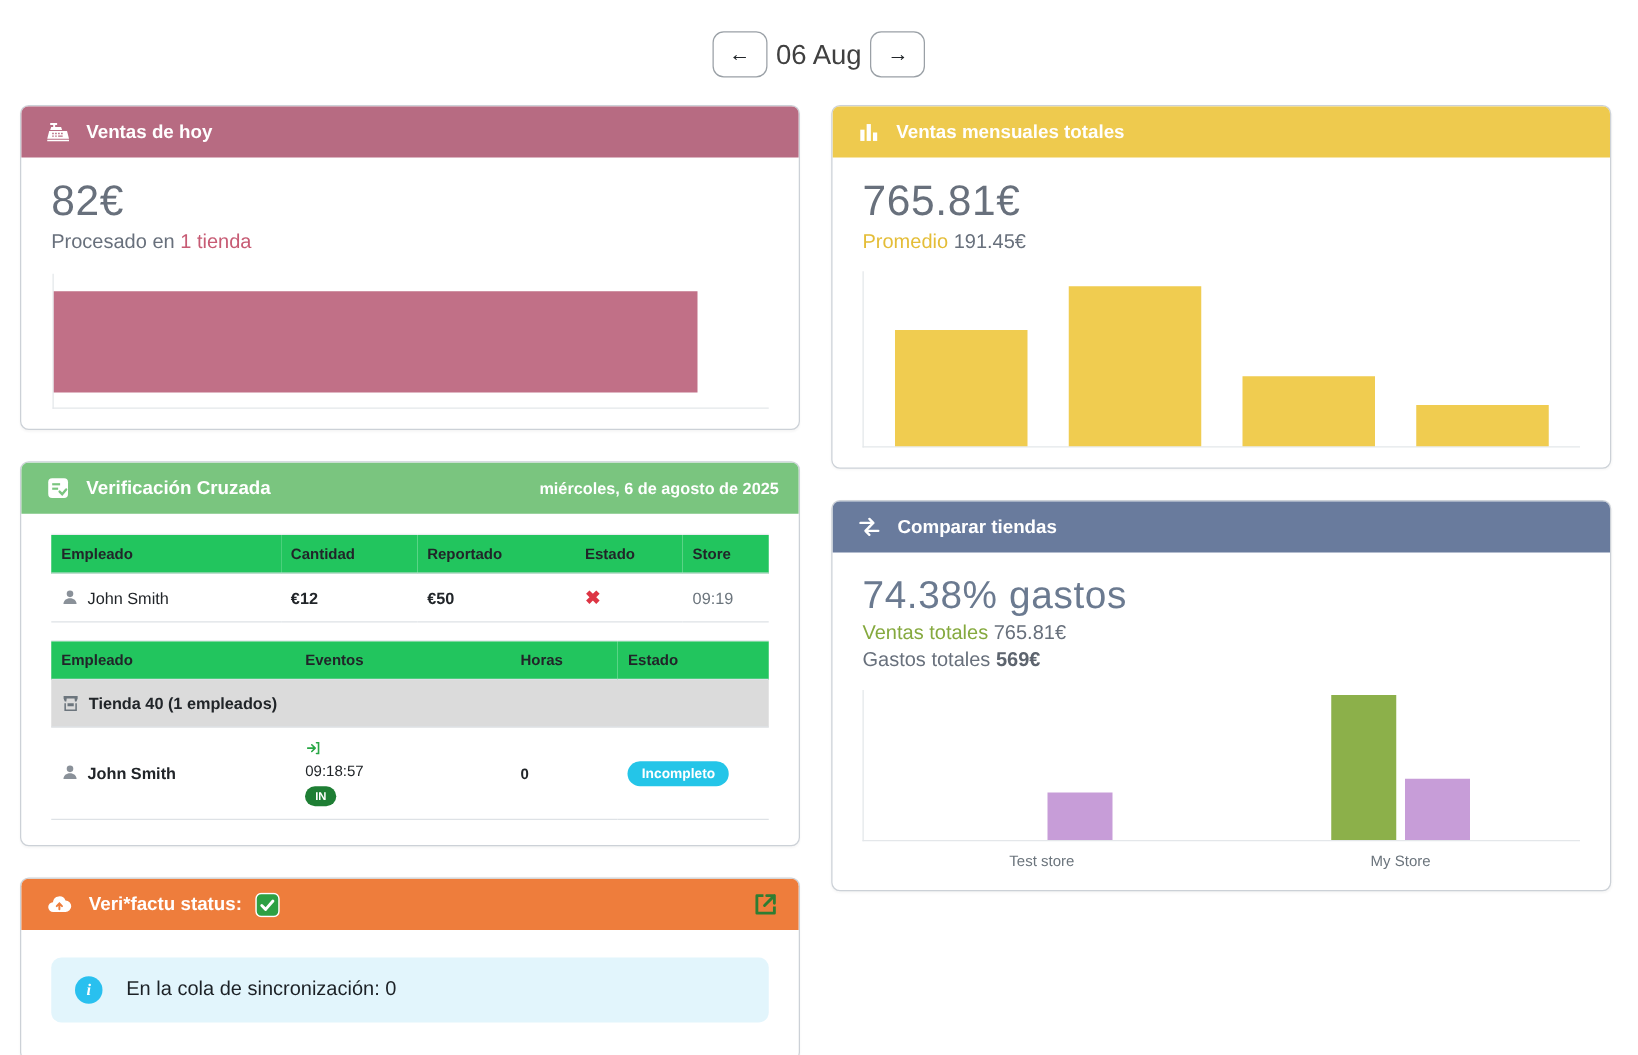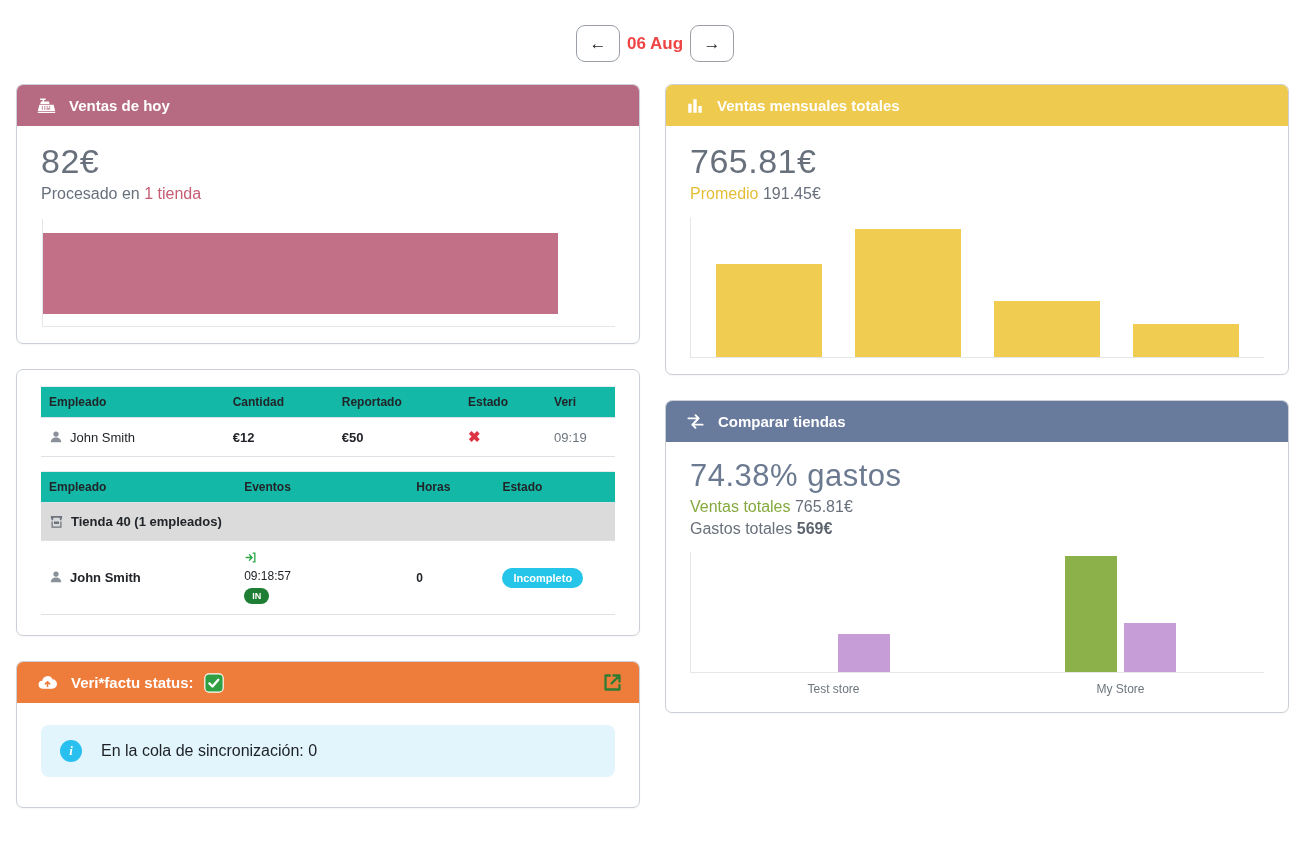--- a/index.html
+++ b/index.html
@@ -3,21 +3,21 @@
 <meta charset="utf-8">
 <style>
   * { box-sizing: border-box; margin: 0; padding: 0; }
   html,body { width:1310px; background:#ffffff; font-family:"Liberation Sans", sans-serif; color:#212529; }
   body { min-height:844px; }
 
   
   .date-nav { display:flex; align-items:center; justify-content:center; gap:7px; padding-top:25px; height:62px; }
   .nav-btn { width:44px; height:37px; background:#fff; border:1px solid #9aa0a6; border-radius:9px;
              font-size:17px; font-weight:bold; color:#212529; cursor:pointer; display:flex; align-items:center; justify-content:center; }
-  .date-label { font-size:17px; font-weight:bold; color:#ef4444; }
+  .date-label { font-size:22px; font-weight:normal; color:#404040; }
 
   
   .main { display:flex; gap:25px; padding:22px 21px 0 16px; align-items:flex-start; }
   .col { width:624px; display:flex; flex-direction:column; }
 
   .card { border:1px solid #ccd1d7; border-radius:7px; overflow:hidden; background:#fff; margin-bottom:25px;
           box-shadow:0 1px 2px rgba(0,0,0,0.04); }
   .card-header { height:41px; display:flex; align-items:center; gap:13px; padding:0 16px 0 20px;
                  color:#fff; font-weight:bold; font-size:15px; }
   .hdr-pink   { background:#b76b82; }
@@ -50,21 +50,21 @@
   .cmp-group { width:50%; display:flex; justify-content:center; align-items:flex-end; gap:7px; height:100%; }
   .cmp-bar { width:52px; }
   .bar-ventas { background:#8cb04a; }
   .bar-gastos { background:#c79dd8; }
   .cmp-labels { display:flex; margin-top:9px; }
   .cmp-label { width:50%; text-align:center; font-size:12px; color:#6c757d; }
 
   
   .section-title { display:flex; align-items:center; gap:11px; font-size:17px; color:#49515a; margin:4px 0 12px 0; }
   table { width:100%; border-collapse:collapse; margin-bottom:14px; }
-  th { text-align:left; font-size:12px; font-weight:bold; color:#212529; background:#14b8a6;
+  th { text-align:left; font-size:12px; font-weight:bold; color:#212529; background:#22c55e;
        padding:8px 8px; border-top:1px solid #e9ecef; border-bottom:1px solid #dee2e6; }
   td { font-size:13px; padding:10px 8px; border-bottom:1px solid #dee2e6; vertical-align:middle; color:#212529; }
   .cell-flex { display:flex; align-items:flex-start; gap:7px; }
   .muted { color:#6c757d; }
   .x-mark { color:#dd3544; font-weight:bold; font-size:15px; }
   .group-row td { background:#dbdbdb; font-weight:bold; font-size:13px; padding:11px 8px; }
   .badge-in { display:inline-block; background:#1e7e34; color:#fff; font-size:9px; font-weight:bold;
               padding:3px 8px; border-radius:9px; vertical-align:1px; }
   .badge-incompleto { display:inline-block; background:#24c5e8; color:#fff; font-size:11px; font-weight:bold;
                       padding:4px 11px; border-radius:11px; }
@@ -108,31 +108,44 @@
       <div class="card-body">
         <div class="big-number">82€</div>
         <div class="sub-line"><span>Procesado en </span><a class="link-pink" style="text-decoration:none;cursor:pointer;">1 tienda</a></div>
         <div class="hbar-chart">
           <div class="hbar" style="width: 90.1099%;"></div>
         </div>
       </div>
     </div>
 
     <div class="card">
+      <div class="card-header hdr-green">
+        <span class="icon">
+          <svg width="19" height="19" viewBox="0 0 24 24">
+              <rect x="2" y="2" width="20" height="20" rx="4" fill="#ffffff"></rect>
+              <rect x="6" y="7" width="8" height="2.2" fill="#7ac57f"></rect>
+              <rect x="6" y="11.5" width="6" height="2.2" fill="#7ac57f"></rect>
+              <path d="M13.5 15.5l2.6 2.6 4-4.8" stroke="#7ac57f" stroke-width="2.4" fill="none" stroke-linecap="round"></path>
+            </svg>
+        </span>
+        <span>Verificación Cruzada</span>
+        <span class="hdr-spacer"></span>
+        <span class="hdr-date">miércoles, 6 de agosto de 2025</span>
+      </div>
       <div class="card-body">
 
 
         <table>
           <thead>
             <tr>
               <th style="width:32%">Empleado</th>
               <th style="width:19%">Cantidad</th>
               <th style="width:22%">Reportado</th>
               <th style="width:15%">Estado</th>
-              <th style="width:12%">Veri</th>
+              <th style="width:12%">Store</th>
             </tr>
           </thead>
           <tbody>
             <tr>
               <td>
                   <span class="cell-flex">
                     <span class="icon">
                       <svg width="14" height="14" viewBox="0 0 24 24" fill="#8a9199">
                         <circle cx="12" cy="7" r="4.5"></circle>
                         <path d="M3 21c0-5 4-8 9-8s9 3 9 8H3z"></path>

